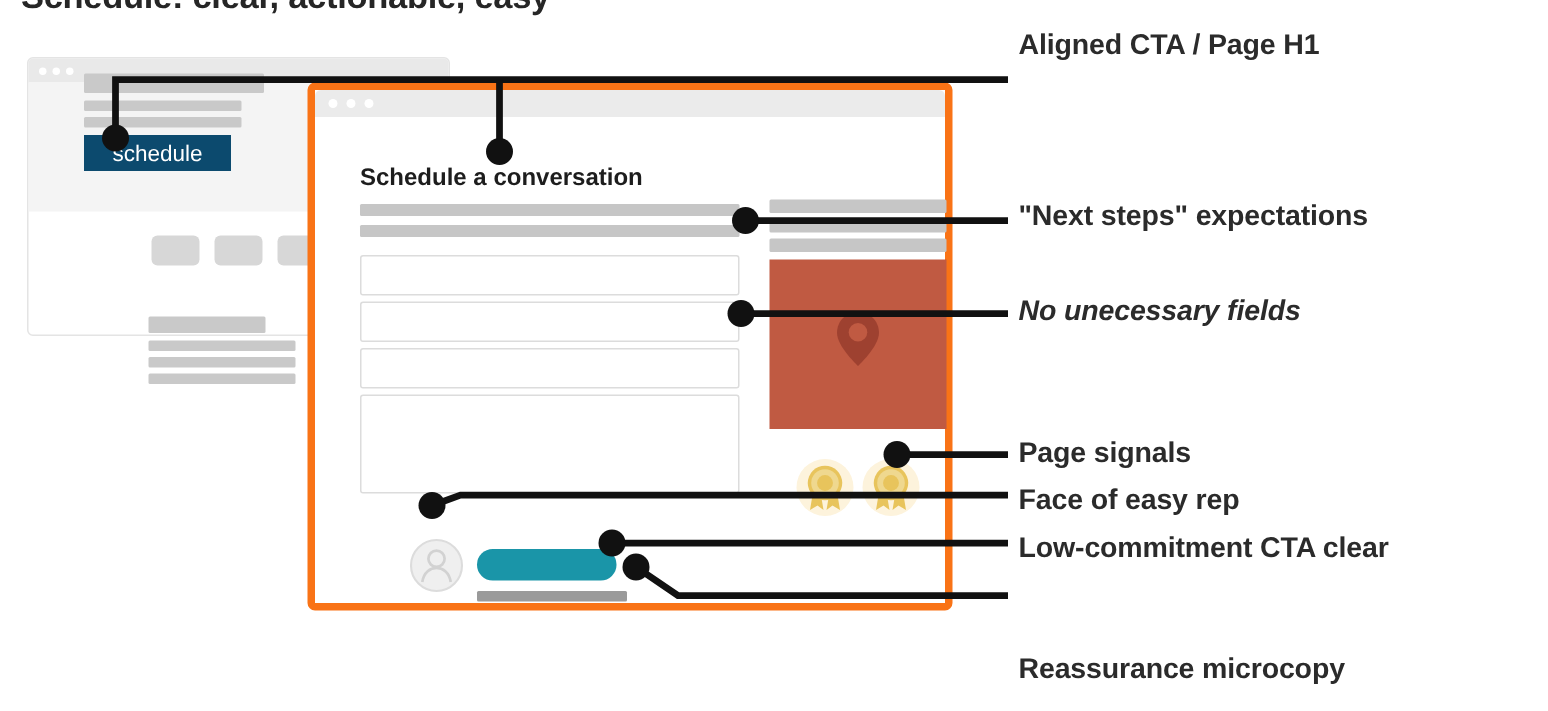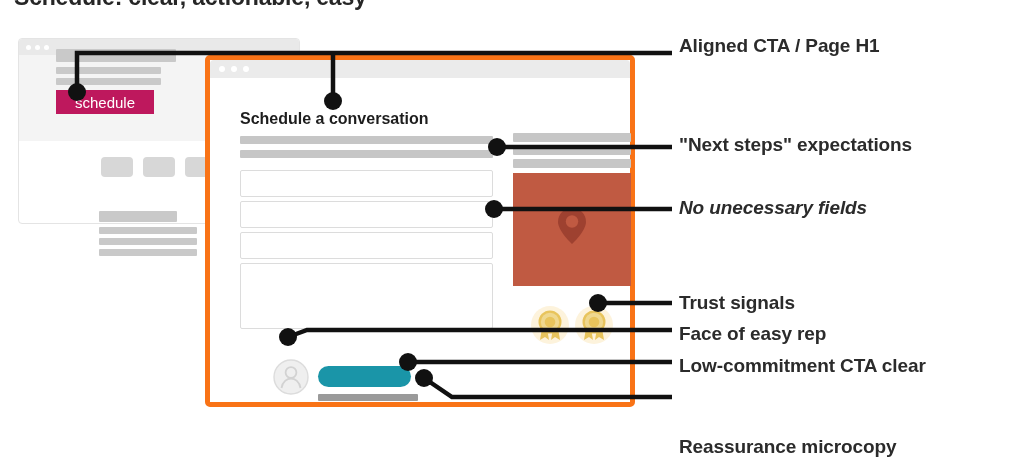--- a/index.html
+++ b/index.html
@@ -35,21 +35,21 @@
   .bg-hero {
     position: absolute; left: 0; top: 16px; width: 100%; height: 86px;
     background: #f4f4f4;
   }
   .bg-bar { background: #c9c9c9; border-radius: 1px; }
   .bg-hero-b1 { position: absolute; left: 37px; top: 10px; width: 120px; height: 13px; }
   .bg-hero-b2 { position: absolute; left: 37px; top: 28px; width: 105px; height: 7px; }
   .bg-hero-b3 { position: absolute; left: 37px; top: 39px; width: 105px; height: 7px; }
   .bg-cta {
     position: absolute; left: 37px; top: 51px; width: 98px; height: 24px;
-    background: #be185d; color: #ffffff;
+    background: #0c4a6e; color: #ffffff;
     font-size: 15px; display: flex; align-items: center; justify-content: center;
   }
   .bg-card {
     position: absolute; width: 32px; height: 20px;
     background: #d7d7d7; border-radius: 4px;
   }
   .bg-card.c1 { left: 82px; top: 118px; }
   .bg-card.c2 { left: 124px; top: 118px; }
   .bg-card.c3 { left: 166px; top: 118px; }
   .bg-lower-b1 { position: absolute; left: 80px; top: 172px; width: 78px; height: 11px; }
@@ -122,21 +122,21 @@
 
   
   .ann-svg { position: absolute; left: 0; top: 0; width: 1032px; height: 474px; pointer-events: none; }
 
   
   .ann-label {
     position: absolute;
     font-size: 19px; font-weight: bold; color: #2b2b2b;
     white-space: nowrap; letter-spacing: -0.1px;
   }
-  .lb-cta        { left: 679px; top: 35px; text-align: right; }
+  .lb-cta        { left: 679px; top: 20px; text-align: right; }
   .lb-next       { left: 679px; top: 134px; }
   .lb-fields     { left: 679px; top: 197px; font-style: italic; }
   .lb-trust      { left: 679px; top: 292px; }
   .lb-face       { left: 679px; top: 323px; }
   .lb-lowcta     { left: 679px; top: 355px; }
   .lb-reassure   { left: 679px; top: 388px; margin-top: 48px; }
 </style>
 </head>
 <body>
 
@@ -251,18 +251,18 @@
       <circle cx="598" cy="303" r="9"></circle>
       <circle cx="288" cy="337" r="9"></circle>
       <circle cx="408" cy="362" r="9"></circle>
       <circle cx="424" cy="378" r="9"></circle>
     </g>
   </svg>
 
   <div class="ann-label lb-cta">Aligned CTA / Page H1</div>
   <div class="ann-label lb-next">"Next steps" expectations</div>
   <div class="ann-label lb-fields">No unecessary fields</div>
-  <div class="ann-label lb-trust">Trust signals</div>
+  <div class="ann-label lb-trust">Page signals</div>
   <div class="ann-label lb-face">Face of easy rep</div>
   <div class="ann-label lb-lowcta">Low-commitment CTA clear</div>
   <div class="ann-label lb-reassure">Reassurance microcopy</div>
 
 </div>
 
 </body></html>

